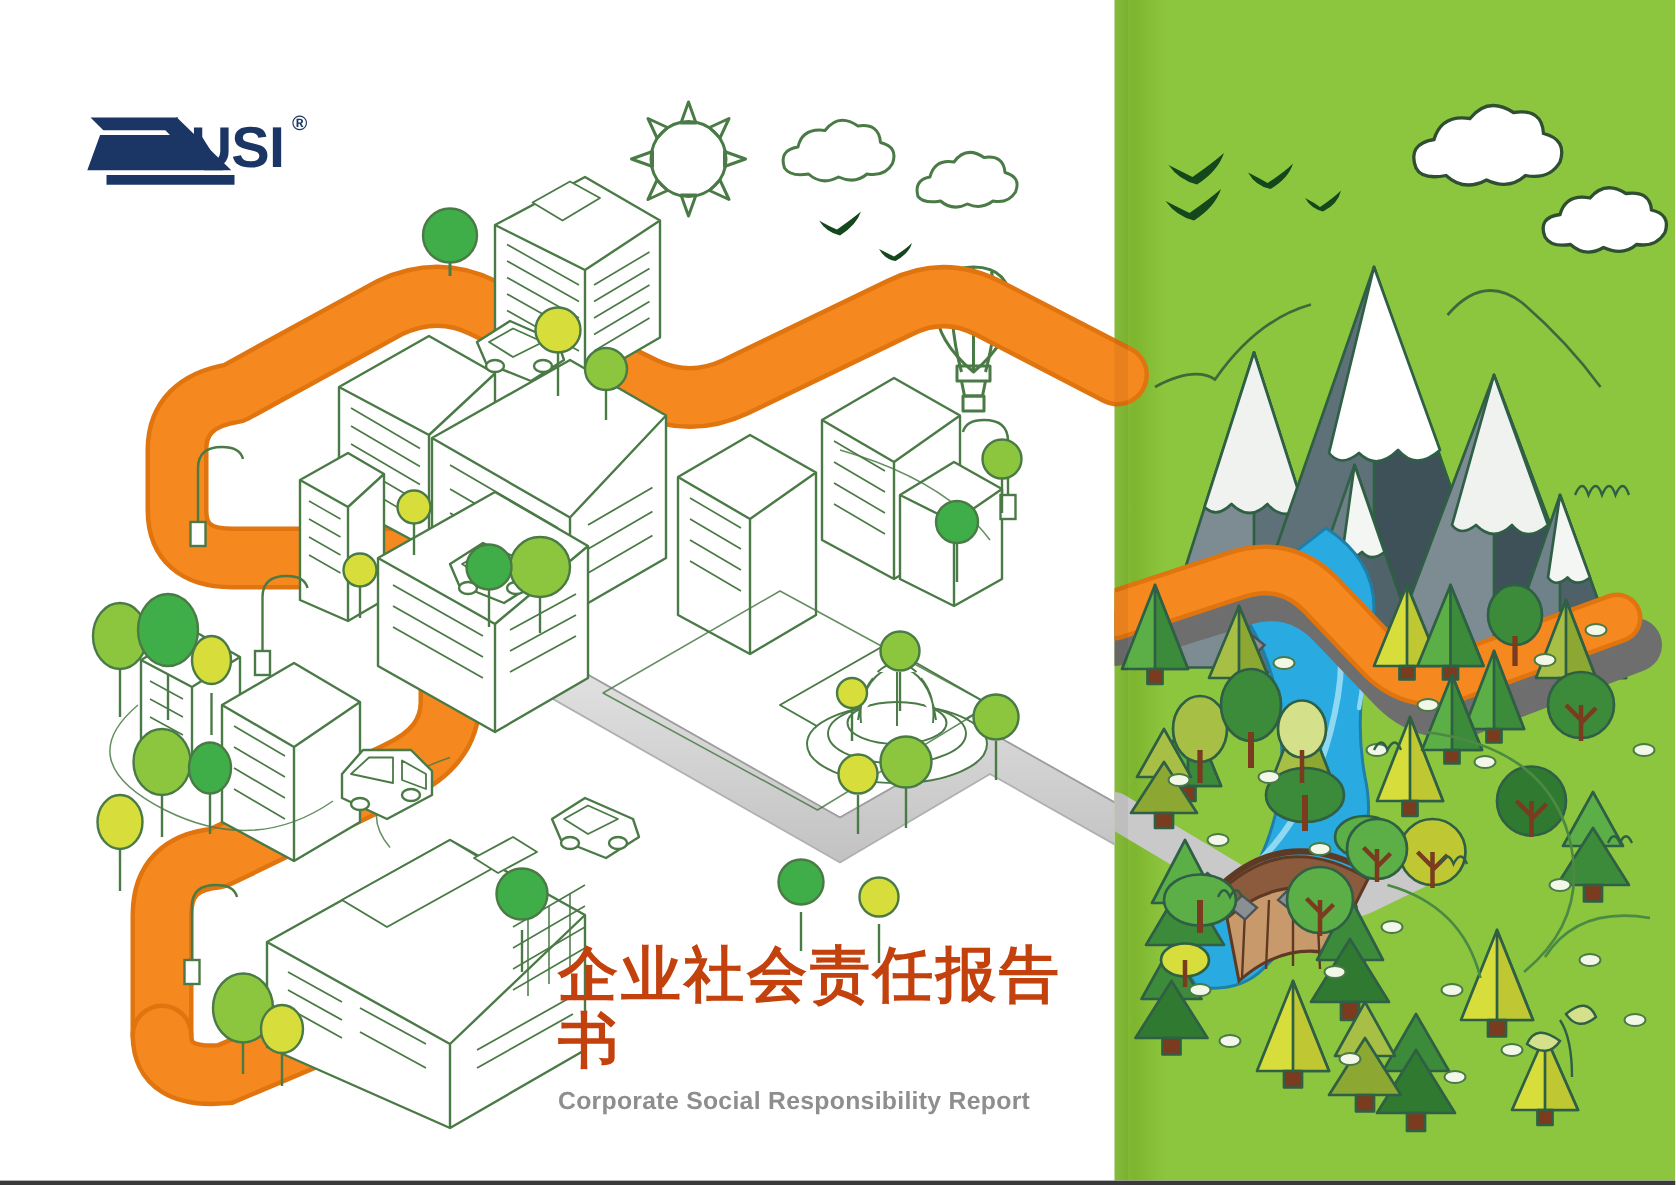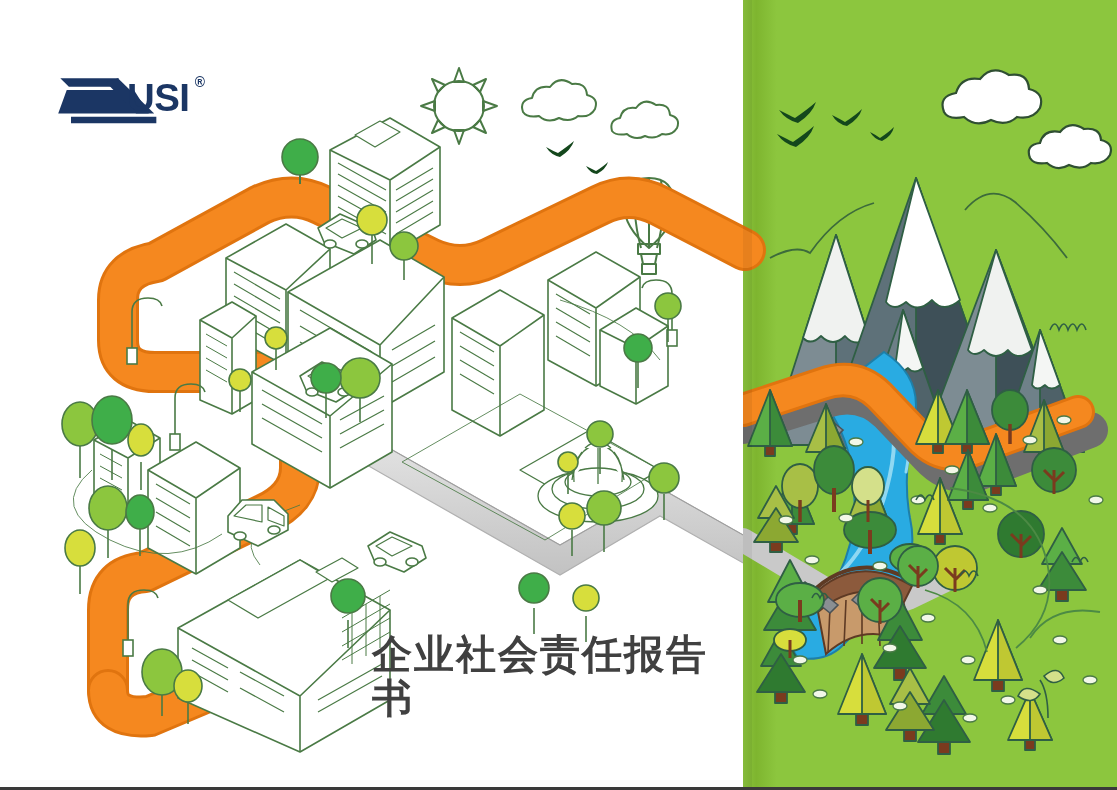--- a/index.html
+++ b/index.html
@@ -669,17 +669,18 @@
         <path d="M30 102 L190 102 L190 114 L30 114 Z"></path>
         <path d="M118 30 L186 96 L152 96 L96 38 Z"></path>
       </g>
       <g fill="#1B3664" font-family="'Liberation Sans',sans-serif" font-weight="bold">
         <text x="135" y="92" font-size="72" letter-spacing="-1">USI</text>
         <text x="262" y="46" font-size="26">®</text>
       </g>
     </svg>
 
     <div id="title-block">
-      <div id="cn-title" style="color: #404040;">企业社会责任报告书</div>
+      <div id="cn-title" style="color: #c2410c; font-family: Liberation Mono, monospace;">企业社会责任报告书</div>
+      <div id="en-title" style="color: rgb(142, 142, 142);">Corporate Social Responsibility Report</div>
     </div>
 
   </div>
 </div>
 
 </body></html>

